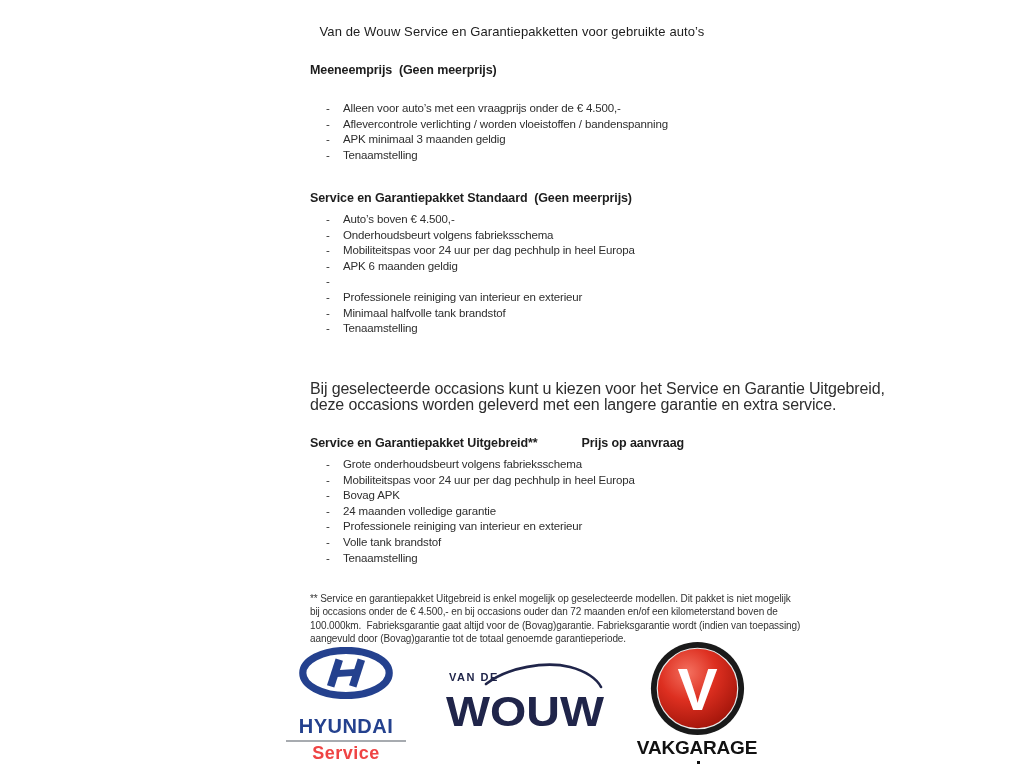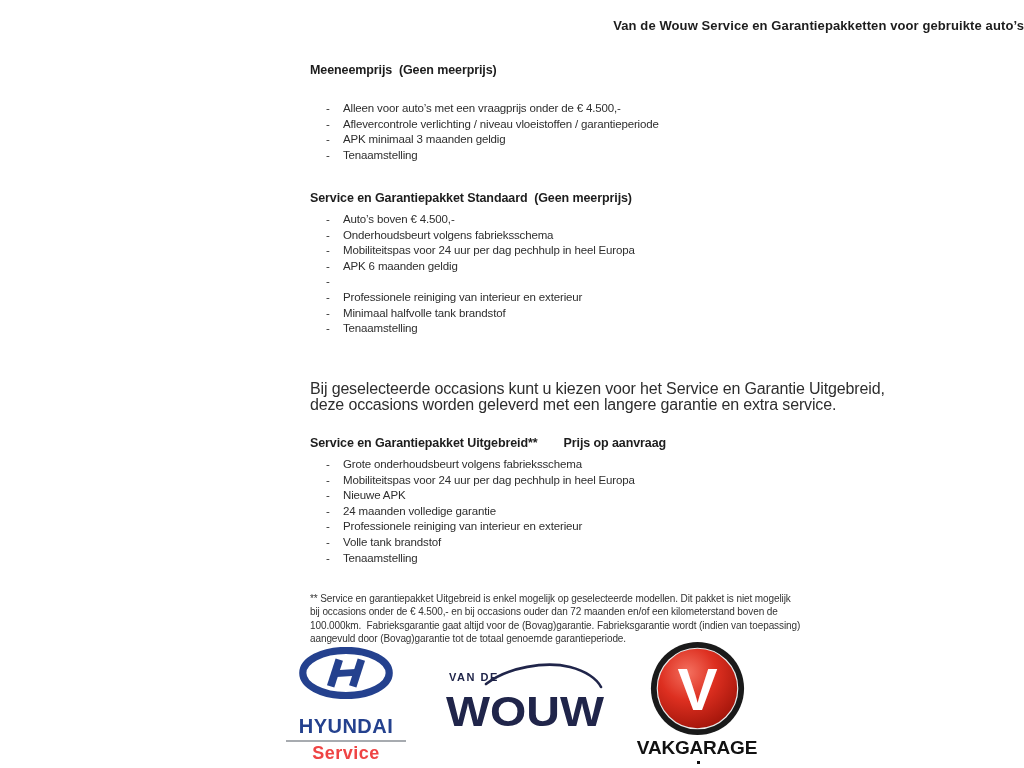--- a/index.html
+++ b/index.html
@@ -3,31 +3,31 @@
 <meta charset="utf-8">
 <style>
   * { box-sizing: border-box; }
   html, body { margin:0; padding:0; background:#ffffff; }
   .page {
     position: relative; width: 1024px; height: 768px; background: #ffffff;
     font-family: "Liberation Sans", "DejaVu Sans", sans-serif;
     color: #2e2e2e; overflow: hidden;
   }
   .doc-title {
-    position: absolute; top: 18px; left: 0; width: 100%;
-    text-align: right; font-size: 13px; font-weight: bold; color: #1d1d1d;
+    position: absolute; top: 24px; left: 0; width: 100%;
+    text-align: center; font-size: 13px; font-weight: normal; color: #1d1d1d;
     letter-spacing: 0.1px;
   }
   .heading {
     font-weight: bold; font-size: 12.5px; color: #1d1d1d;
     white-space: pre-wrap; letter-spacing: -0.1px;
   }
   .sec1-heading { position: absolute; left: 310px; top: 63px; }
   .sec2-heading { position: absolute; left: 310px; top: 191px; }
-  .sec3-heading-row { position: absolute; left: 310px; top: 436px; display: flex; gap: 26px; }
+  .sec3-heading-row { position: absolute; left: 310px; top: 436px; display: flex; gap: 44px; }
   .list { position: absolute; left: 310px; width: 470px; }
   .sec1-list { top: 101px; }
   .sec2-list { top: 212px; }
   .sec3-list { top: 457px; }
   .bullet-item { display: flex; font-size: 11.5px; line-height: 15.6px; color: #2e2e2e; letter-spacing: -0.15px; }
   .dash { width: 33px; padding-left: 16px; flex: none; }
   .item-text { white-space: pre; }
   .paragraph {
     position: absolute; left: 310px; top: 381px;
     font-size: 16px; line-height: 16px; color: #2e2e2e;
@@ -61,21 +61,21 @@
   <div class="doc-title">Van de Wouw Service en Garantiepakketten voor gebruikte auto’s</div>
 
   <div class="heading sec1-heading">Meeneemprijs  (Geen meerprijs)</div>
   <div class="list sec1-list">
       <div class="bullet-item">
         <span class="dash">-</span>
         <span class="item-text">Alleen voor auto’s met een vraagprijs onder de € 4.500,-</span>
       </div>
       <div class="bullet-item">
         <span class="dash">-</span>
-        <span class="item-text">Aflevercontrole verlichting / niveau vloeistoffen / garantieperiode</span>
+        <span class="item-text">Aflevercontrole verlichting / worden vloeistoffen / bandenspanning</span>
       </div>
       <div class="bullet-item">
         <span class="dash">-</span>
         <span class="item-text">APK minimaal 3 maanden geldig</span>
       </div>
       <div class="bullet-item">
         <span class="dash">-</span>
         <span class="item-text">Tenaamstelling</span>
       </div>
     </div>
@@ -126,21 +126,21 @@
       <div class="bullet-item">
         <span class="dash">-</span>
         <span class="item-text">Grote onderhoudsbeurt volgens fabrieksschema</span>
       </div>
       <div class="bullet-item">
         <span class="dash">-</span>
         <span class="item-text">Mobiliteitspas voor 24 uur per dag pechhulp in heel Europa</span>
       </div>
       <div class="bullet-item">
         <span class="dash">-</span>
-        <span class="item-text">Nieuwe APK</span>
+        <span class="item-text">Bovag APK</span>
       </div>
       <div class="bullet-item">
         <span class="dash">-</span>
         <span class="item-text">24 maanden volledige garantie</span>
       </div>
       <div class="bullet-item">
         <span class="dash">-</span>
         <span class="item-text">Professionele reiniging van interieur en exterieur</span>
       </div>
       <div class="bullet-item">

